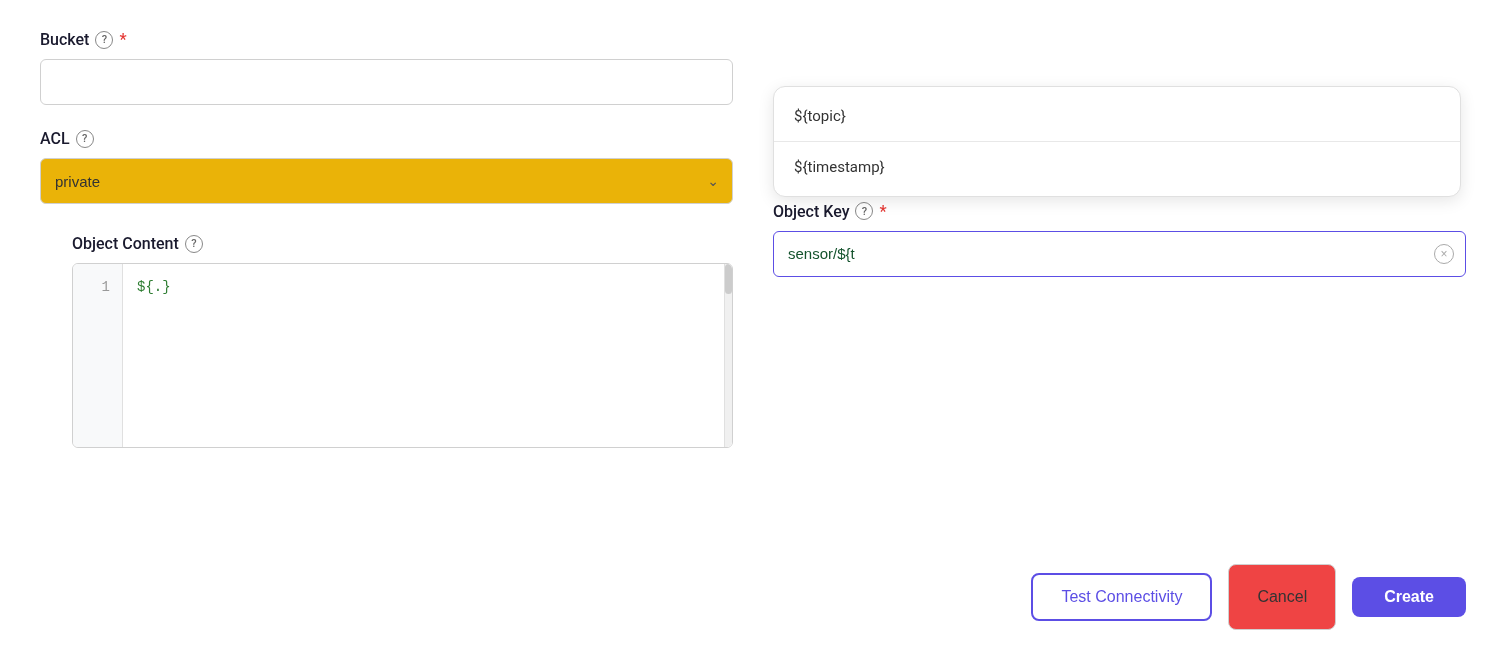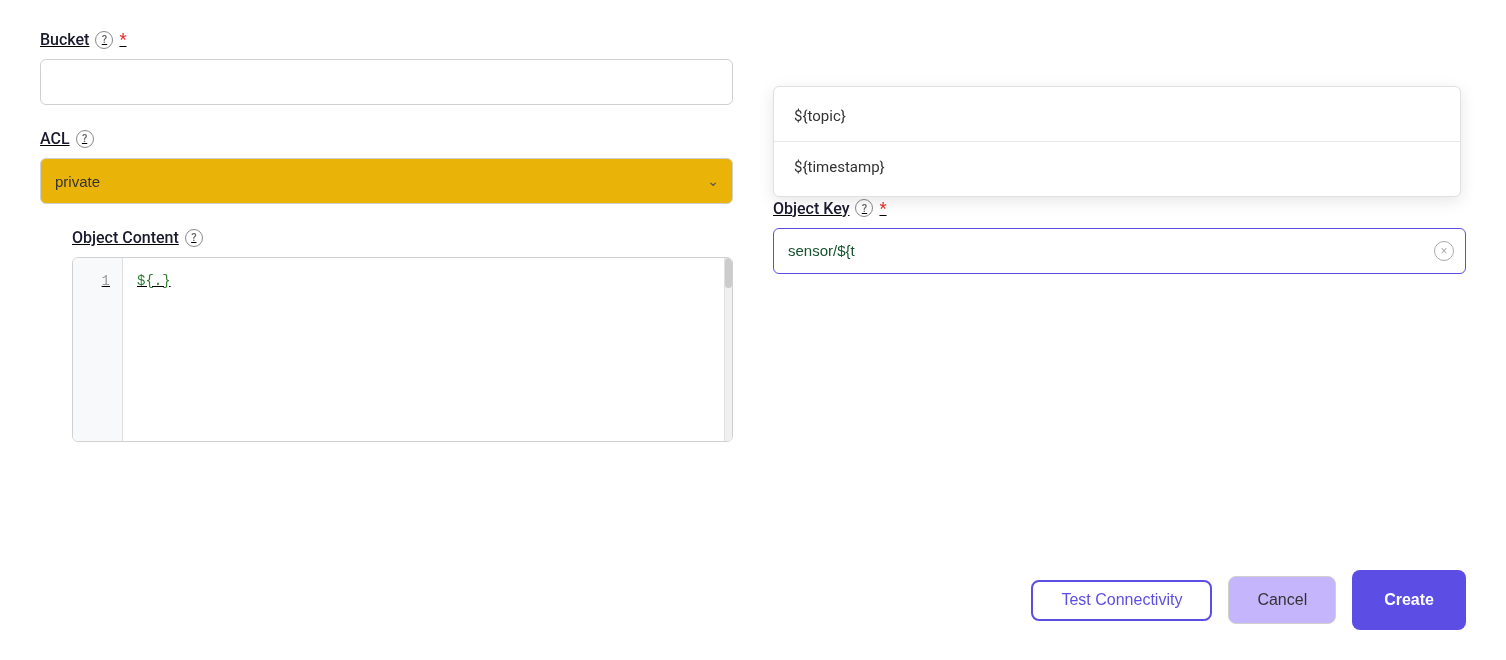--- a/index.html
+++ b/index.html
@@ -15,21 +15,20 @@
       height: 660px;
       overflow: hidden;
       position: relative;
     }
 
     .main-container {
       padding: 30px 40px;
       width: 100%;
       height: 100%;
       position: relative;
-      text-decoration: underline;
     }
 
     .form-grid {
       display: grid;
       grid-template-columns: 1fr 1fr;
       gap: 0 40px;
     }
 
     .field-label {
       display: flex;
@@ -139,21 +138,21 @@
       right: 14px;
       top: 50%;
       transform: translateY(-50%);
       color: #555;
       font-size: 14px;
       pointer-events: none;
     }
 
     .object-content-section {
       grid-column: 1 / 2;
-      margin-top: 0;
+      margin-top: 6px;
       padding-left: 32px;
     }
 
     .code-editor {
       border: 1.5px solid #d0d0d0;
       border-radius: 6px;
       overflow: hidden;
       height: 185px;
       display: flex;
       position: relative;
@@ -208,21 +207,21 @@
     }
 
     
     .autocomplete-dropdown {
       position: absolute;
       top: 56px;
       left: 0;
       right: 5px;
       background: #fff;
       border: 1px solid #e0e0e0;
-      border-radius: 6px;
+      border-radius: 12px;
       box-shadow: 0 4px 16px rgba(0,0,0,0.1);
       z-index: 100;
       padding: 8px 0;
     }
 
     .autocomplete-item {
       padding: 12px 20px;
       font-size: 15px;
       color: #333;
       cursor: pointer;
@@ -238,45 +237,45 @@
     .bottom-actions {
       position: absolute;
       bottom: 30px;
       right: 40px;
       display: flex;
       gap: 16px;
       align-items: center;
     }
 
     .btn-test {
-      height: 41px;
+      height: 48px;
       padding: 0 28px;
       border: 2px solid #5c4ee5;
       border-radius: 8px;
       background: #fff;
       color: #5c4ee5;
       font-size: 16px;
       font-weight: 500;
       cursor: pointer;
     }
 
     .btn-cancel {
-      height: 48px;
+      height: 66px;
       padding: 0 28px;
       border: 1.5px solid #d0d0d0;
       border-radius: 8px;
-      background: #c4b5fd;
+      background: #ef4444;
       color: #333;
       font-size: 16px;
       font-weight: 500;
       cursor: pointer;
     }
 
     .btn-create {
-      height: 60px;
+      height: 40px;
       padding: 0 32px;
       border: none;
       border-radius: 8px;
       background: #5c4ee5;
       color: #fff;
       font-size: 16px;
       font-weight: 600;
       cursor: pointer;
     }
   </style>

